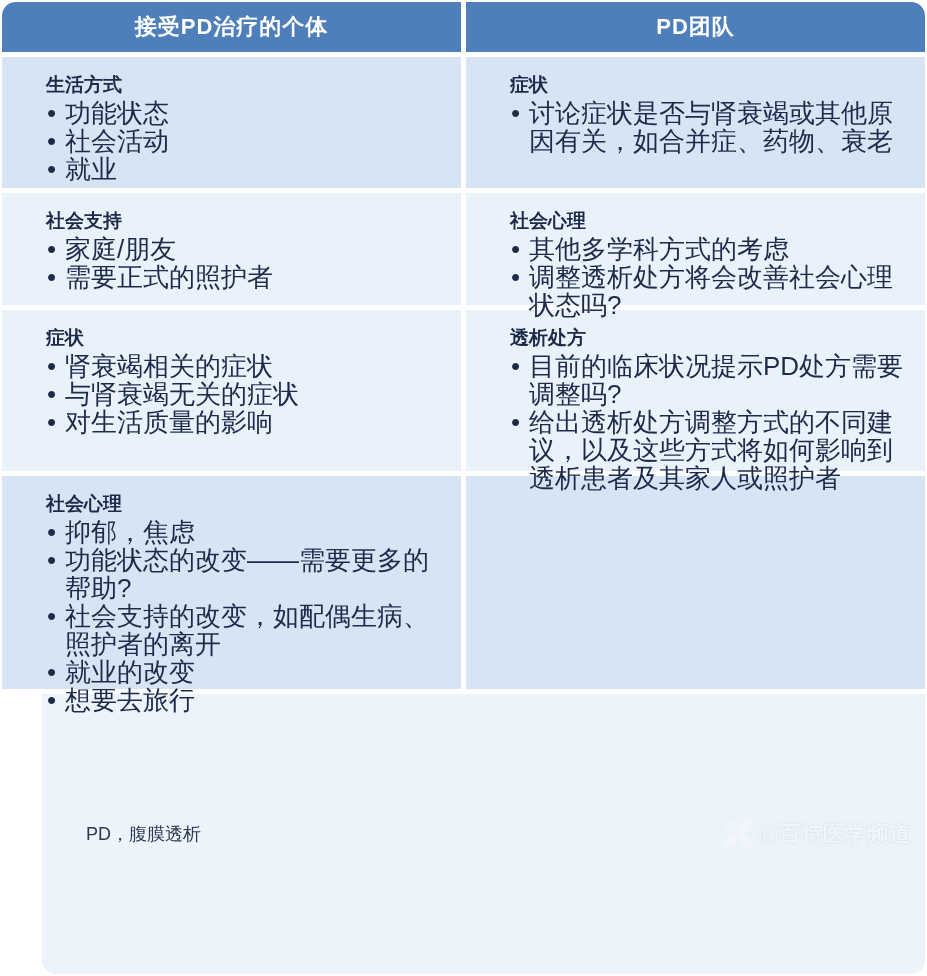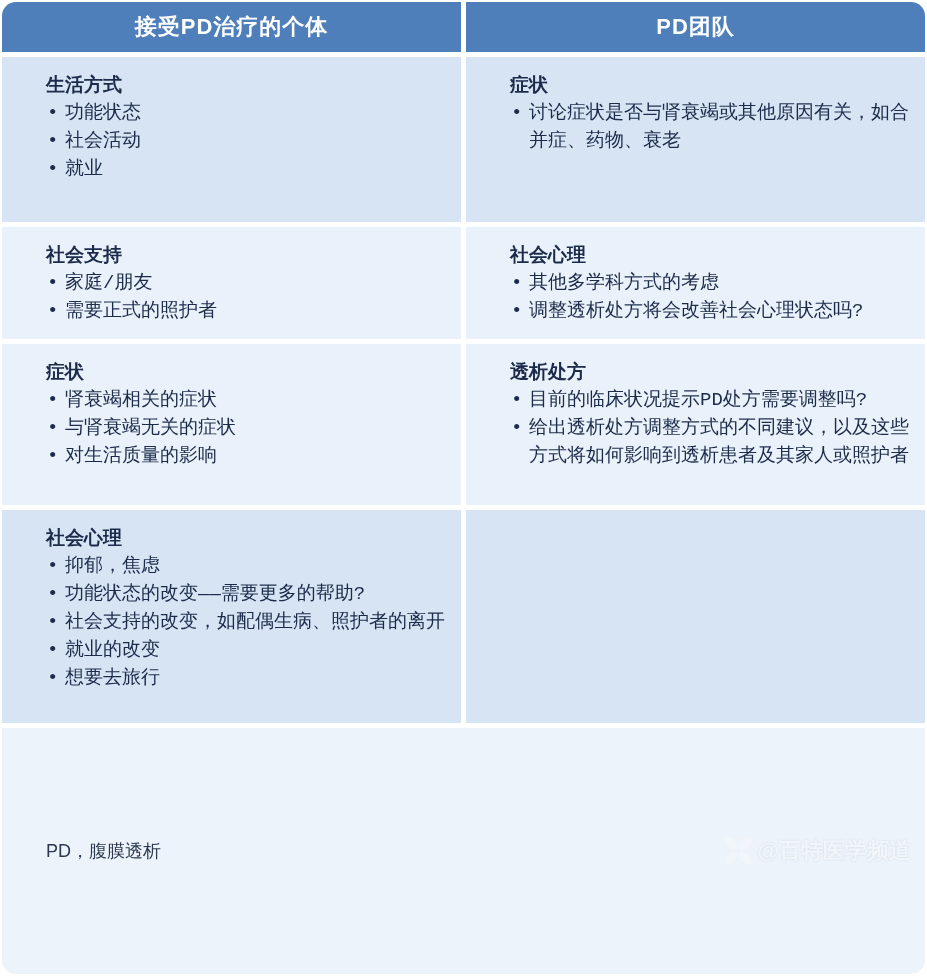--- a/index.html
+++ b/index.html
@@ -44,33 +44,34 @@
     color:var(--text);
   }
   .cell.left{width:459px;flex:none;}
   .cell.right{flex:1;}
   .heading{font-weight:bold;font-size:19px;line-height:28px;}
   .quote{font-size:19px;line-height:28px;}
   ul.bullets{margin:0;padding:0;list-style:none;}
   ul.bullets li{
     position:relative;
     padding-left:19px;
-    font-size:19px;line-height:28px;font-family:Liberation Mono, monospace;
+    font-size:26px;line-height:28px;
   }
   ul.bullets li::before{
     content:"•";
     position:absolute;left:1px;top:0;
   }
   .footer{
     flex:1;min-height:40px;
     background:var(--footer-bg);
     border-radius:0 0 14px 14px;
     display:flex;align-items:center;justify-content:space-between;
     padding:0 14px 0 44px;
     box-sizing:border-box;
+    margin-left:40px;
   }
   .footer-note{font-size:18px;color:#2b3950;}
   .watermark{
     display:flex;align-items:center;gap:2px;
     color:var(--watermark);
     font-size:22px;font-weight:bold;
     text-shadow:0 0 2px rgba(150,168,190,0.35);
     user-select:none;
   }
   .watermark svg{display:block;}
@@ -79,21 +80,21 @@
 <body>
 
 <div class="table">
 
   <div class="header-row">
     <div class="header-cell left">接受PD治疗的个体</div>
     <div class="header-cell right">PD团队</div>
   </div>
 
   <div id="rows" style="display: flex; flex-direction: column; gap: 5px;">
-      <div class="row shade-a" style="height: 165px;">
+      <div class="row shade-a" style="height: 131px;">
         <div class="cell left">
           <div class="heading">生活方式</div>
           <ul class="bullets">
             <li>功能状态</li>
             <li>社会活动</li>
             <li>就业</li>
           </ul>
         </div>
         <div class="cell right">
           <div class="heading">症状</div>

